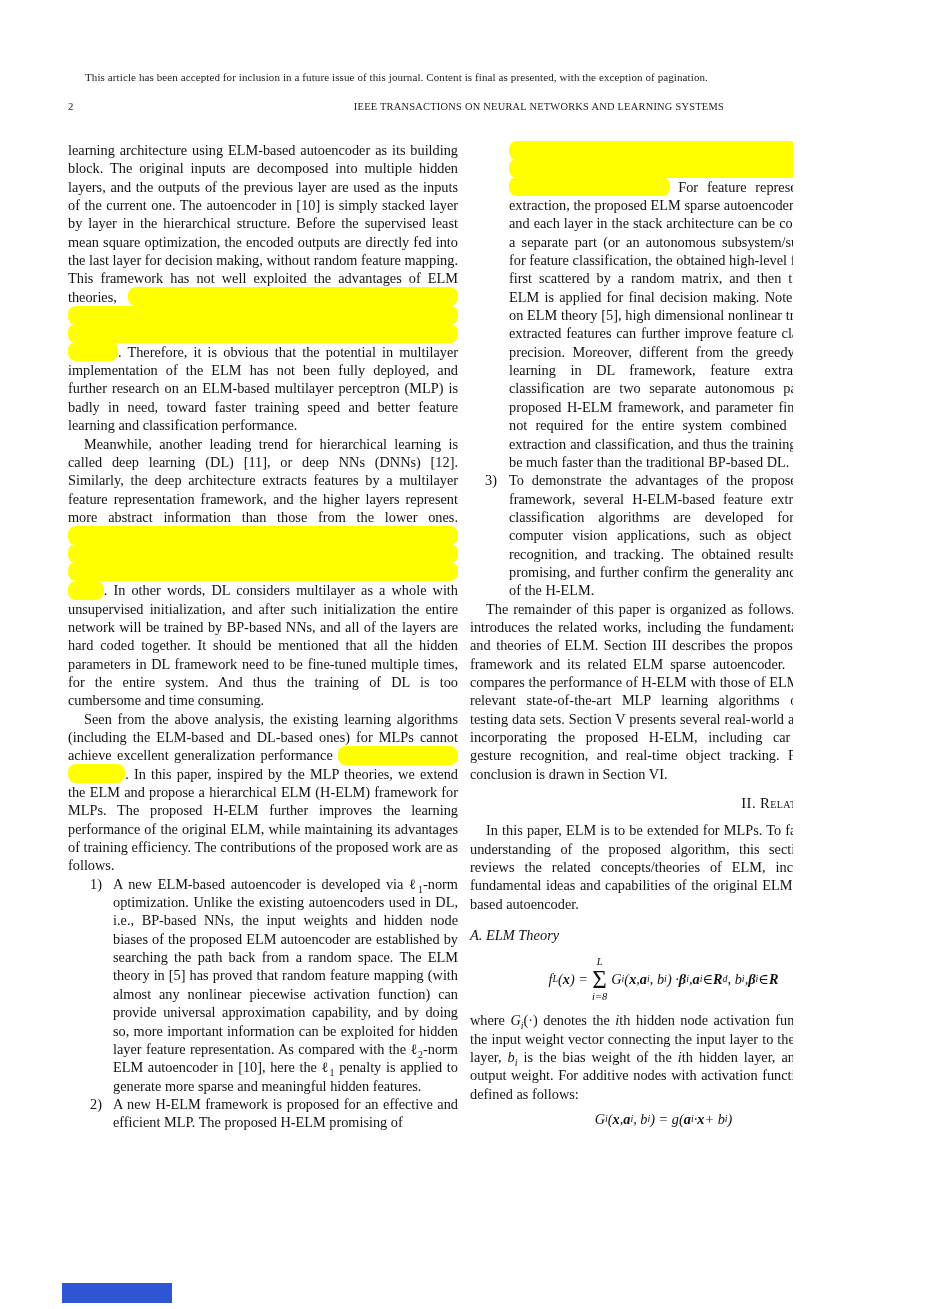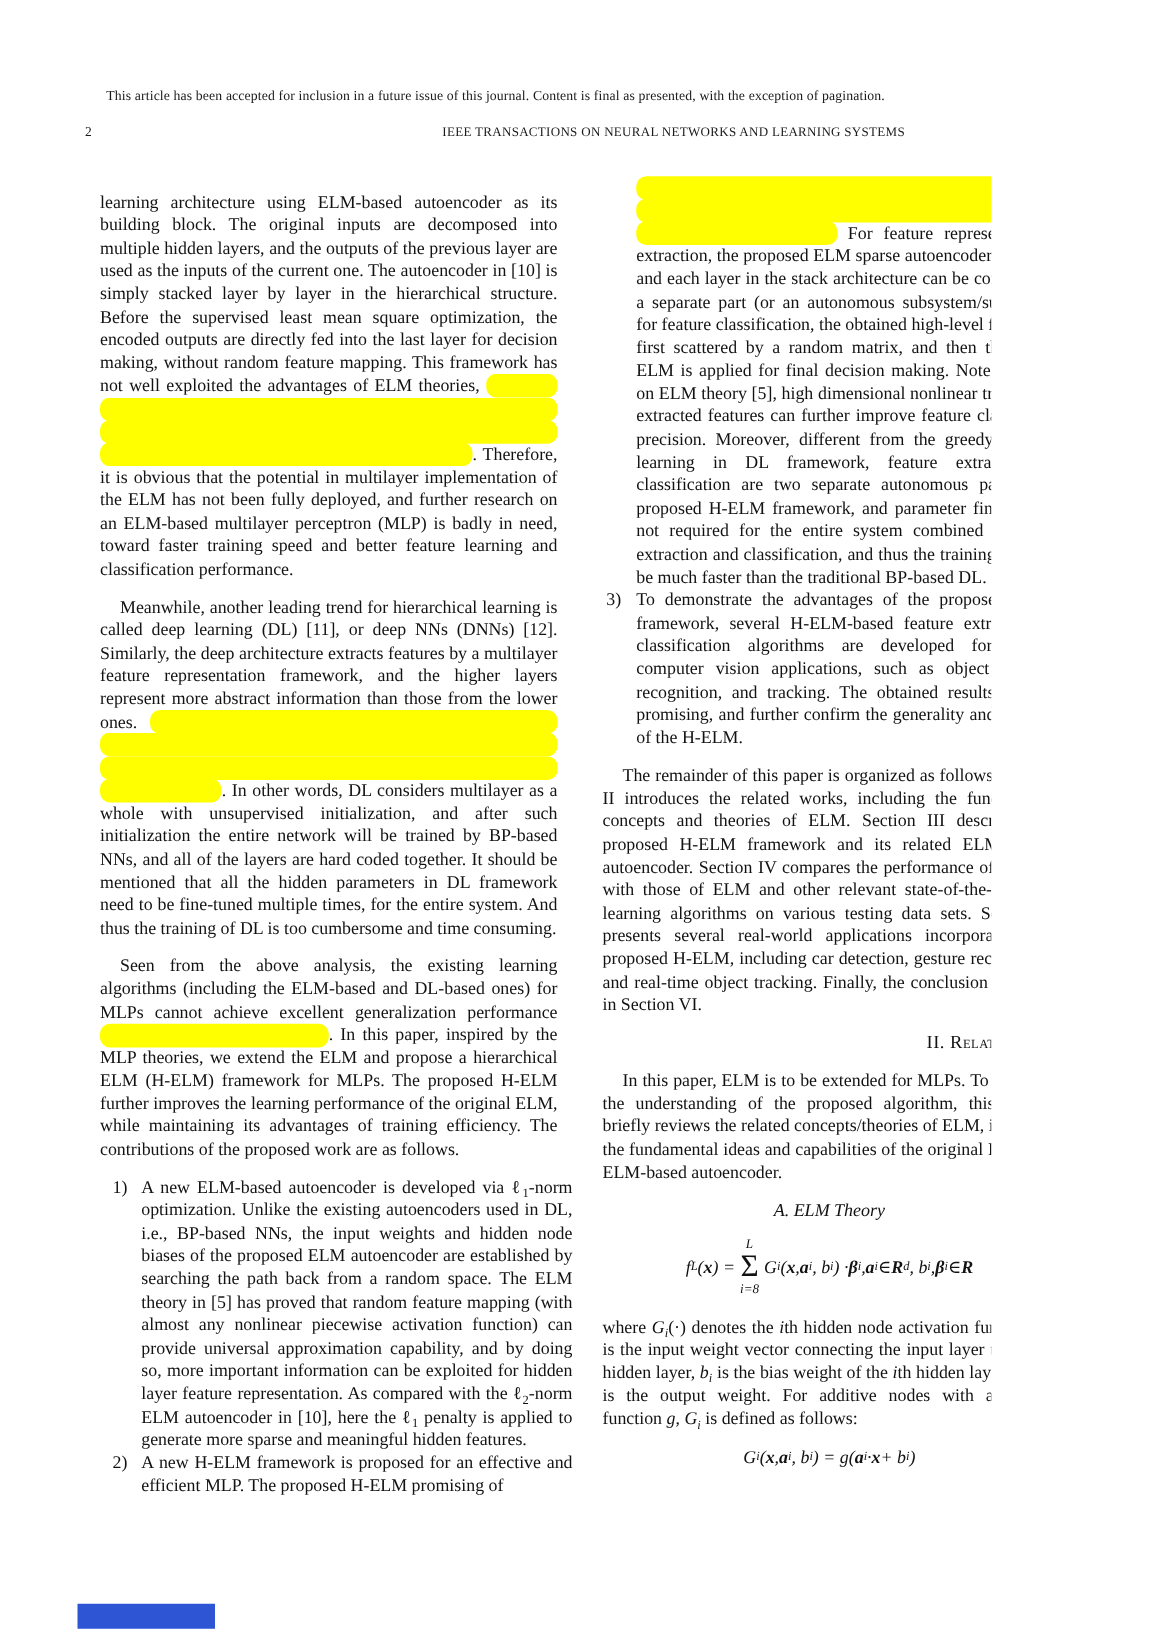--- a/index.html
+++ b/index.html
@@ -17,33 +17,33 @@
     display:flex;justify-content:space-between;align-items:baseline;
     font-size:10.8px;color:#1a1a1a;
   }
   .runhead .journal{letter-spacing:0.25px;font-size:10.4px;text-align:center;}
   .col{
     position:absolute;top:141px;text-align:justify;
     font-size:14.3px;line-height:18.35px;color:#121212;
   }
   .col-left{left:68px;width:390px;}
   .col-right{left:470px;width:387px;}
-  p.para{margin:12px;}
+  p.para{margin:0;}
   p.para.indent{text-indent:16px;}
   .list-item{position:relative;padding-left:45px;margin:0;}
   .list-item .num{position:absolute;left:22px;top:0;}
   .col-right .list-item{padding-left:39px;}
   .col-right .list-item .num{left:15px;}
   .cont{padding-left:39px;margin:0;}
   .heading{
     text-align:right;font-variant:small-caps;letter-spacing:0.4px;
     margin:11px 0 9px 0;font-size:14.8px;text-indent:0;
   }
   .subheading{
-    font-style:italic;text-align:center;text-indent:0;
+    font-style:italic;text-align:left;text-indent:0;
     margin:13px 0 8px 0;font-size:14.4px;
   }
   sub{font-size:10px;line-height:0;}
   sup{font-size:10px;line-height:0;}
   .hl{
     background:var(--hl,#ffff00);color:transparent;
     border-radius:8px;padding:1.5px 0;
     box-decoration-break:clone;-webkit-box-decoration-break:clone;
   }
   .eq{

